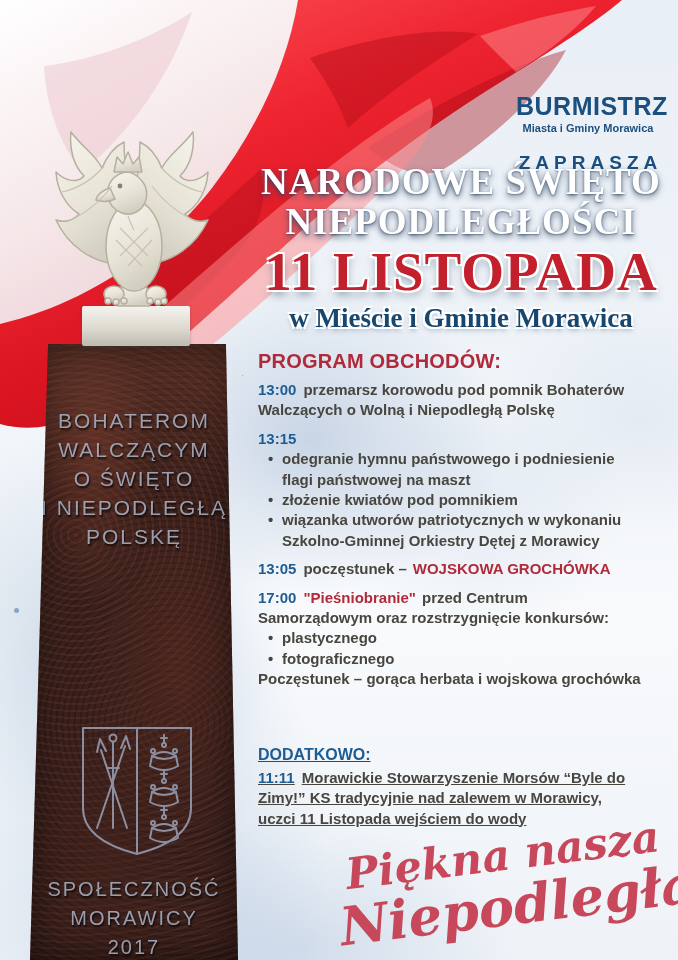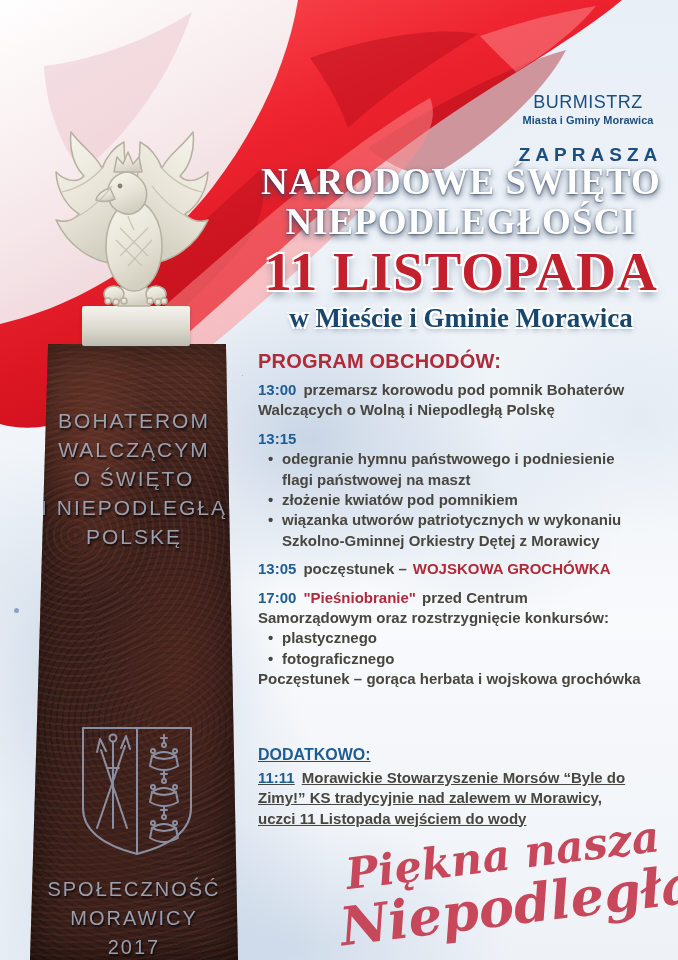--- a/index.html
+++ b/index.html
@@ -22,21 +22,21 @@
     position:absolute;left:205px;top:468px;width:5px;height:5px;border-radius:50%;
     background:rgba(70,110,160,.75);
     box-shadow:10px 29px 0 -1px rgba(70,110,160,.6), -9px 52px 0 -2px rgba(70,110,160,.55),
       -145px 88px 0 -1px rgba(70,110,160,.6), -191px 140px 0 0 rgba(70,110,160,.55),
       35px -95px 0 -2px rgba(70,110,160,.5);
   }
   .flag{position:absolute;left:0;top:0;}
 
   
   .inviter{position:absolute;left:516px;top:92px;width:144px;text-align:center;color:#1b4f80;}
-  .inviter-title{font-size:18px;font-weight:normal;letter-spacing:.5px;}
+  .inviter-title{font-size:25px;font-weight:bold;letter-spacing:.5px;}
   .inviter-subtitle{font-size:11px;font-weight:bold;margin-top:1px;}
   .inviter-action{font-size:19px;font-weight:bold;letter-spacing:5px;margin-top:18px;margin-right:-5px;}
 
   
   .title{position:absolute;left:248px;top:162px;width:426px;text-align:center;
          font-family:"Liberation Serif",serif;font-weight:bold;}
   .t-white{font-size:37px;line-height:40px;color:#ffffff;letter-spacing:1px;
            text-shadow:0 3px 6px rgba(45,65,95,.80),0 1px 2px rgba(45,65,95,.65);}
   .t-date{font-size:55px;line-height:58px;color:#c3202d;letter-spacing:1px;margin-top:1px;
           text-shadow:-2px -2px 0 #fff,2px -2px 0 #fff,-2px 2px 0 #fff,2px 2px 0 #fff,0 5px 8px rgba(55,75,105,.55);}

